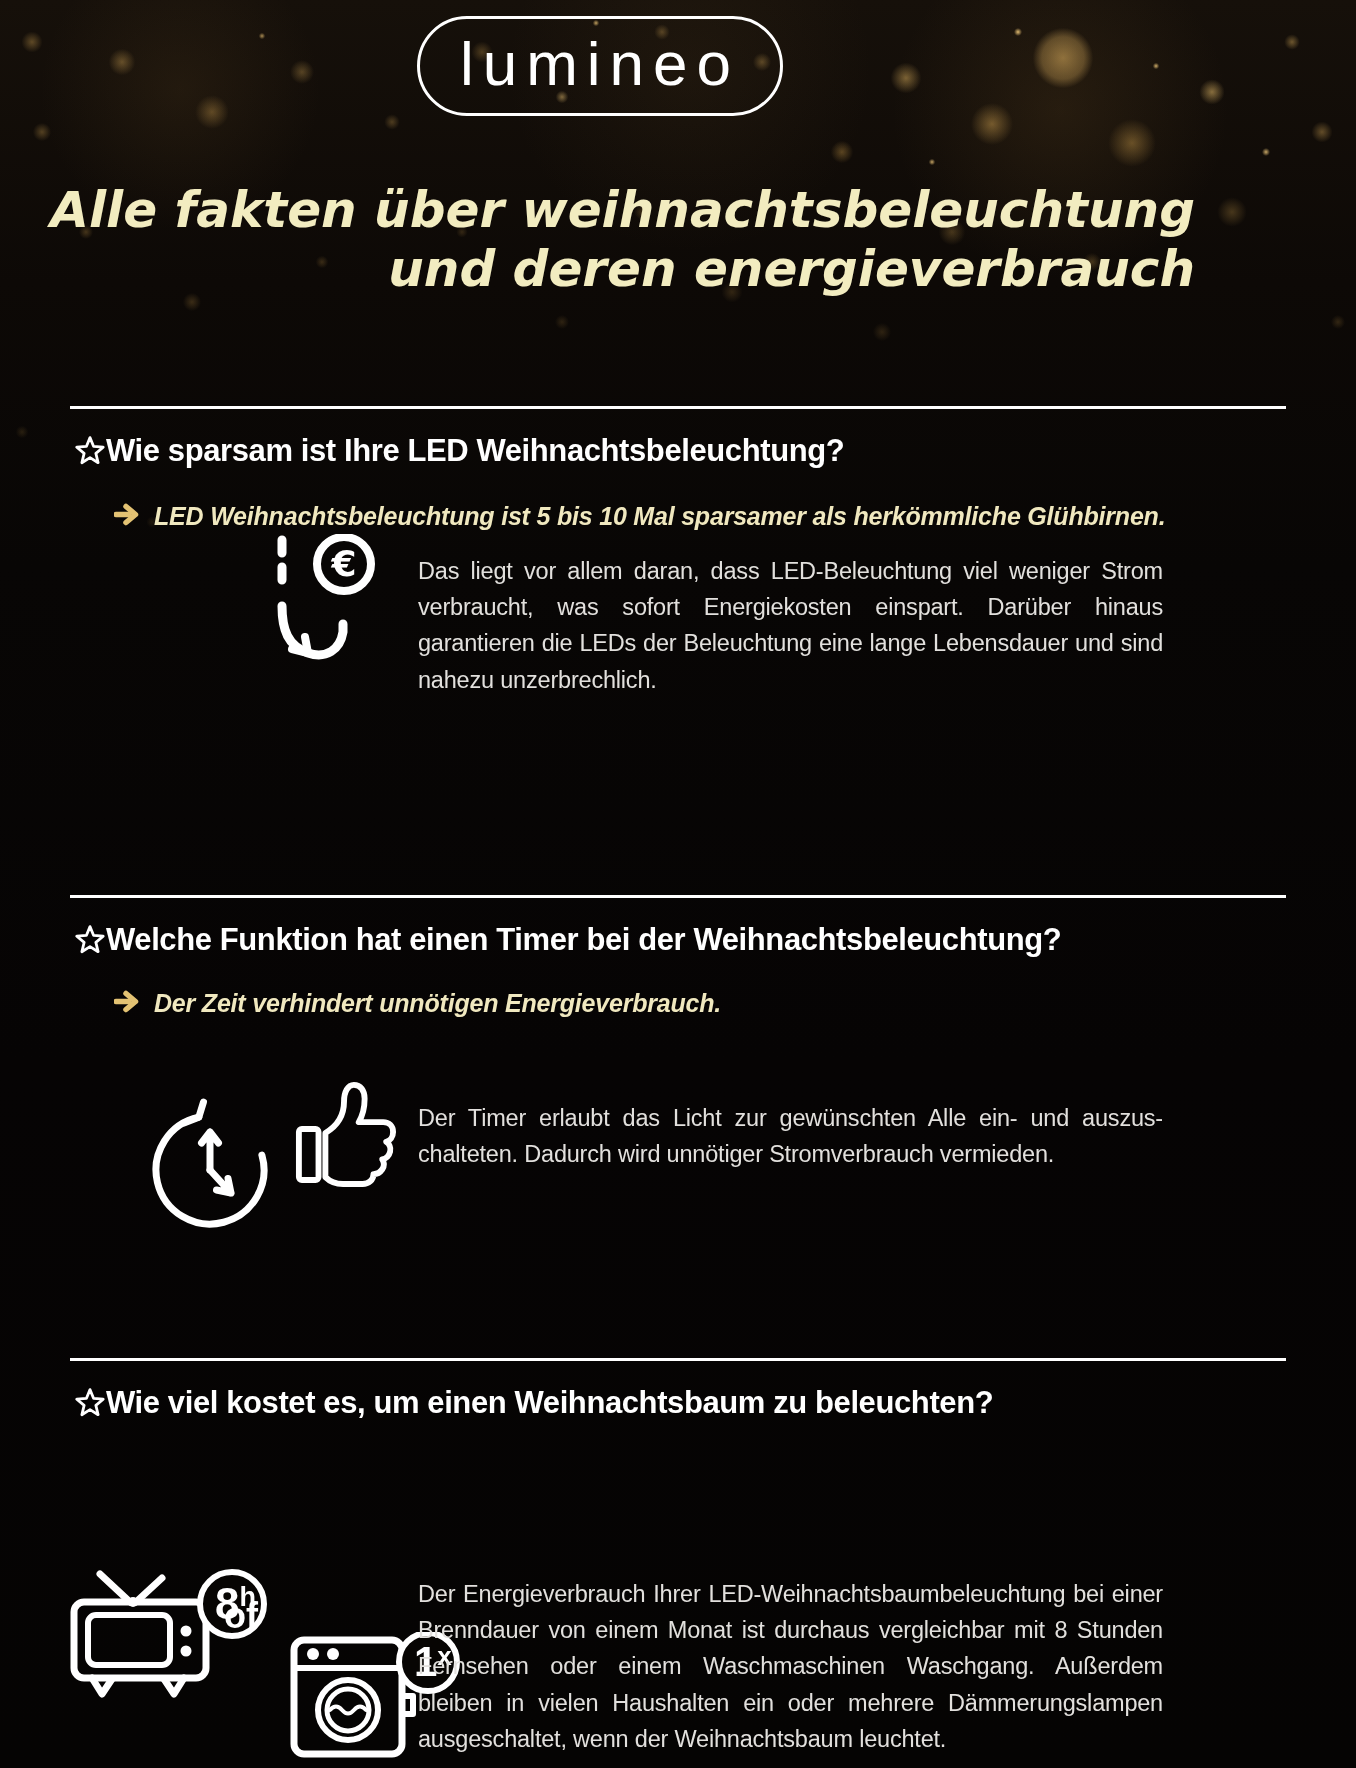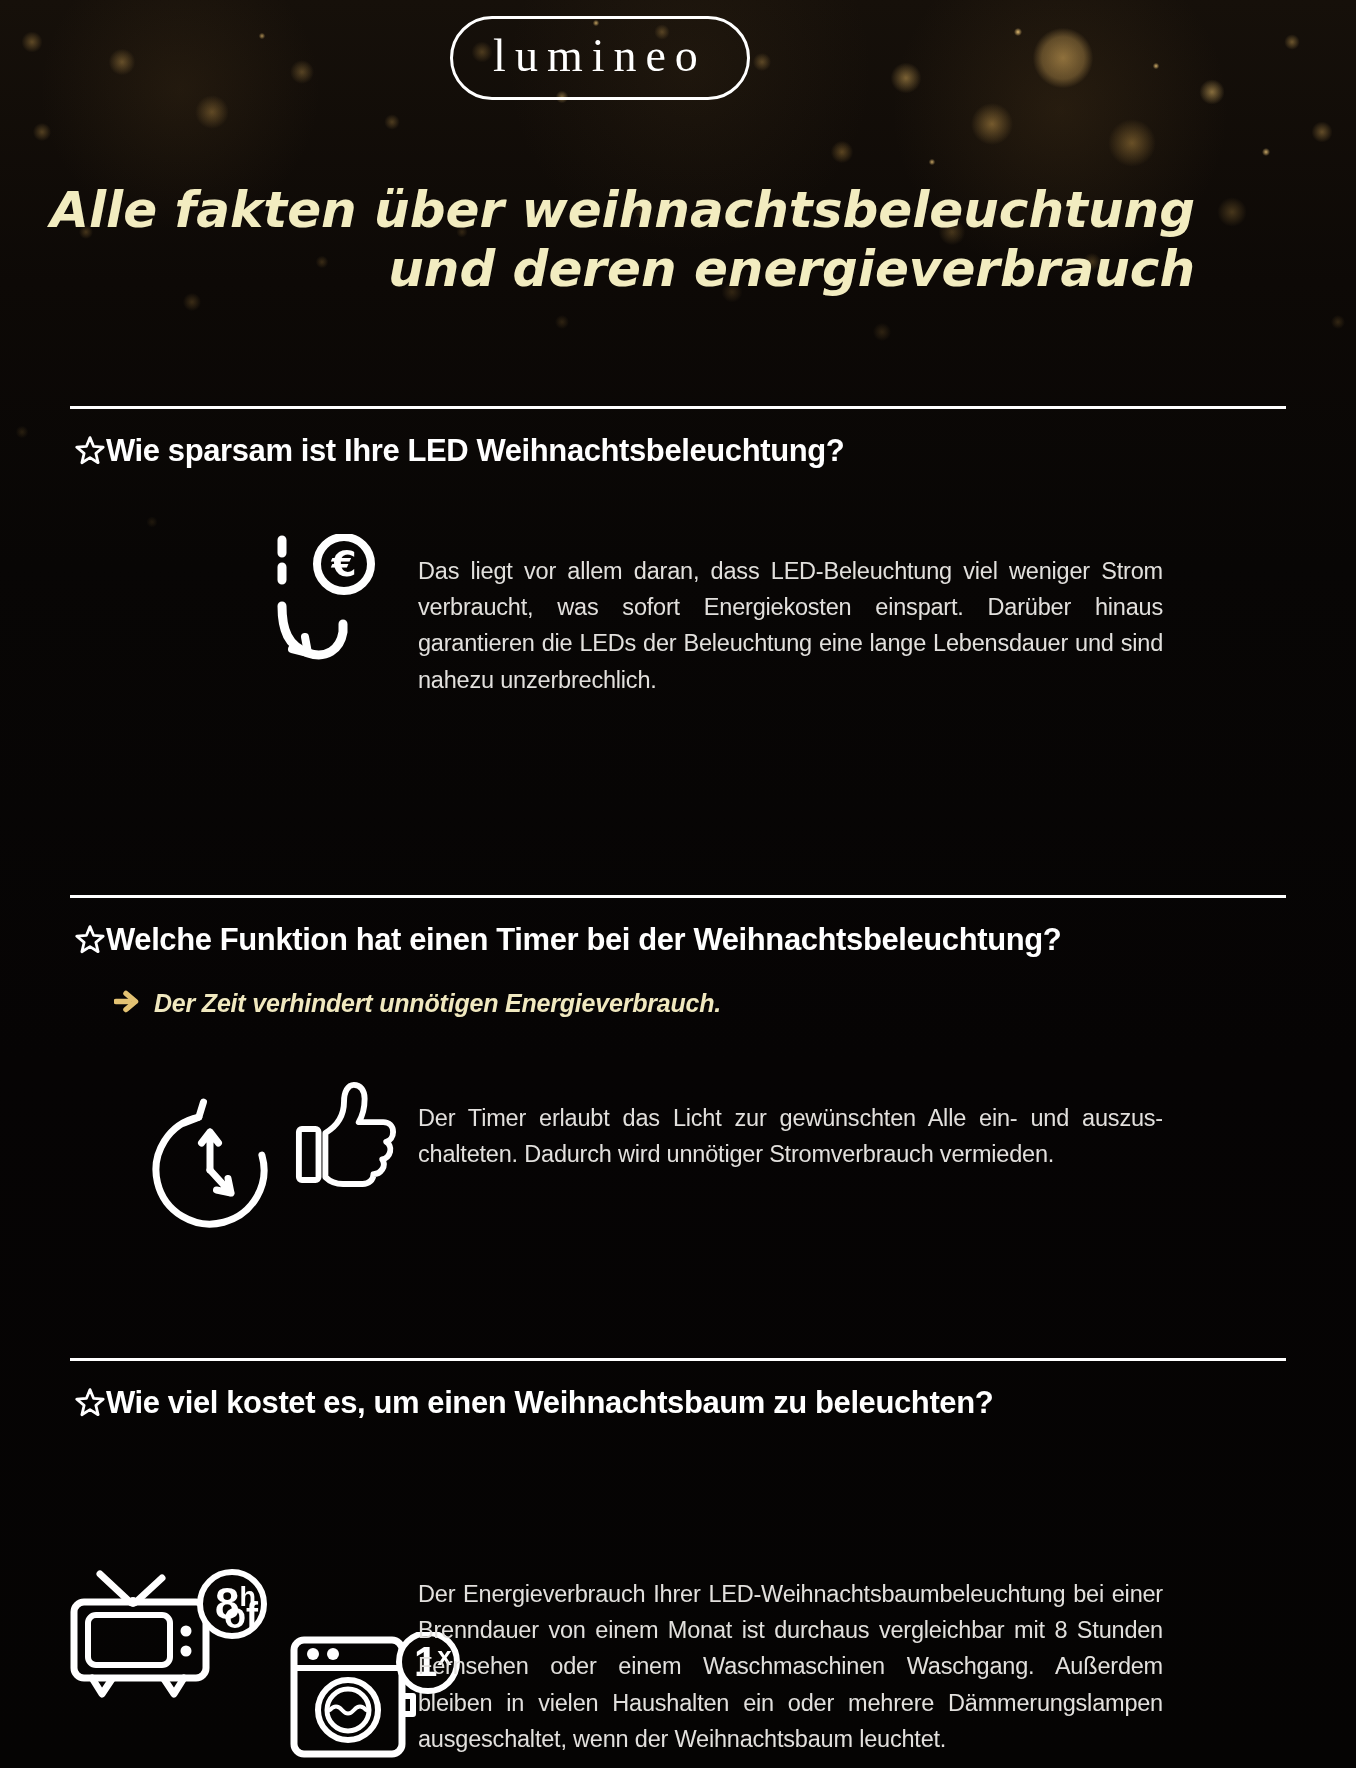--- a/index.html
+++ b/index.html
@@ -48,22 +48,22 @@
       radial-gradient(circle 5px at 1018px 32px, rgba(245,205,125,.95) 0%, transparent 80%),
       radial-gradient(circle 4px at 1156px 66px, rgba(245,205,125,.85) 0%, transparent 80%),
       radial-gradient(circle 4px at 596px 23px, rgba(240,200,120,.8) 0%, transparent 80%),
       radial-gradient(circle 4px at 262px 36px, rgba(235,195,115,.7) 0%, transparent 80%),
       radial-gradient(circle 5px at 1266px 152px, rgba(245,205,125,.8) 0%, transparent 80%),
       radial-gradient(circle 4px at 932px 162px, rgba(245,205,125,.8) 0%, transparent 80%);
   }
   .logo-wrap{position:absolute;top:16px;left:20px;width:1160px;display:flex;justify-content:center;}
   .logo-pill{
     border:3.5px solid #fff;border-radius:60px;padding:14px 40px 18px 40px;
-    color:#fff;font-size:46px;font-weight:400;letter-spacing:9px;line-height:1;
-    font-family:Liberation Serif, serif;
+    color:#fff;font-size:62px;font-weight:400;letter-spacing:9px;line-height:1;
+    font-family:Liberation Sans, sans-serif;
   }
   .title{
     position:absolute;top:166px;left:20px;width:1160px;margin:15px;text-align:right;
     font:italic 700 50px/1.18 "DejaVu Sans",sans-serif;color:#f2ecc0;letter-spacing:0;
   }
   .title span{display:block;}
   .rule{position:absolute;left:70px;width:1216px;height:3px;background:#fff;}
   .head{
     position:absolute;left:74px;display:flex;align-items:center;
     color:#fff;font:700 31px/1.1 "Liberation Sans",sans-serif;letter-spacing:-0.4px;
@@ -102,20 +102,27 @@
 
   <div class="rule" style="top:406px"></div>
 
   <div class="head" style="top:434px">
     <svg width="32" height="31" viewBox="0 0 30 29">
       <polygon class="st" stroke-width="2.6" points="15,1.5 18.4,9.8 27.4,10.5 20.5,16.3 22.6,25 15,20.3 7.4,25 9.5,16.3 2.6,10.5 11.6,9.8"></polygon>
     </svg>
     <span>Wie sparsam ist Ihre LED Weihnachtsbeleuchtung?</span>
   </div>
 
+  <div class="sub" style="top:499px;width:1080px">
+    <svg class="arr" width="27" height="23" viewBox="0 0 27 23">
+      <path d="M2 11.5 L15 11.5" stroke="#e3c273" stroke-width="5.5" fill="none" stroke-linecap="round"></path>
+      <path d="M12 3.5 L21.5 11.5 L12 19.5" stroke="#e3c273" stroke-width="5.5" fill="none" stroke-linecap="round" stroke-linejoin="round"></path>
+    </svg>
+    <span>LED Weihnachtsbeleuchtung ist 5 bis 10 Mal sparsamer als herkömmliche Glühbirnen.</span>
+  </div>
 
   <div class="ic" style="left:268px;top:534px">
     <svg width="112" height="140" viewBox="0 0 112 140">
       <line class="st" x1="14" y1="6" x2="14" y2="56" stroke-width="9" stroke-dasharray="13 14"></line>
       <path class="st" stroke-width="9" d="M14 72 C14 96 20 112 40 119 C58 125 72 116 75 98 L75 90"></path>
       <path class="st" stroke-width="8" d="M40 119 L24 115 M40 119 L37 103"></path>
       <circle class="st" cx="76" cy="30" r="27" stroke-width="8"></circle>
       <text x="76" y="42" text-anchor="middle" font-size="36" font-weight="700" fill="#fff" font-family="DejaVu Sans, sans-serif">€</text>
     </svg>
   </div>

